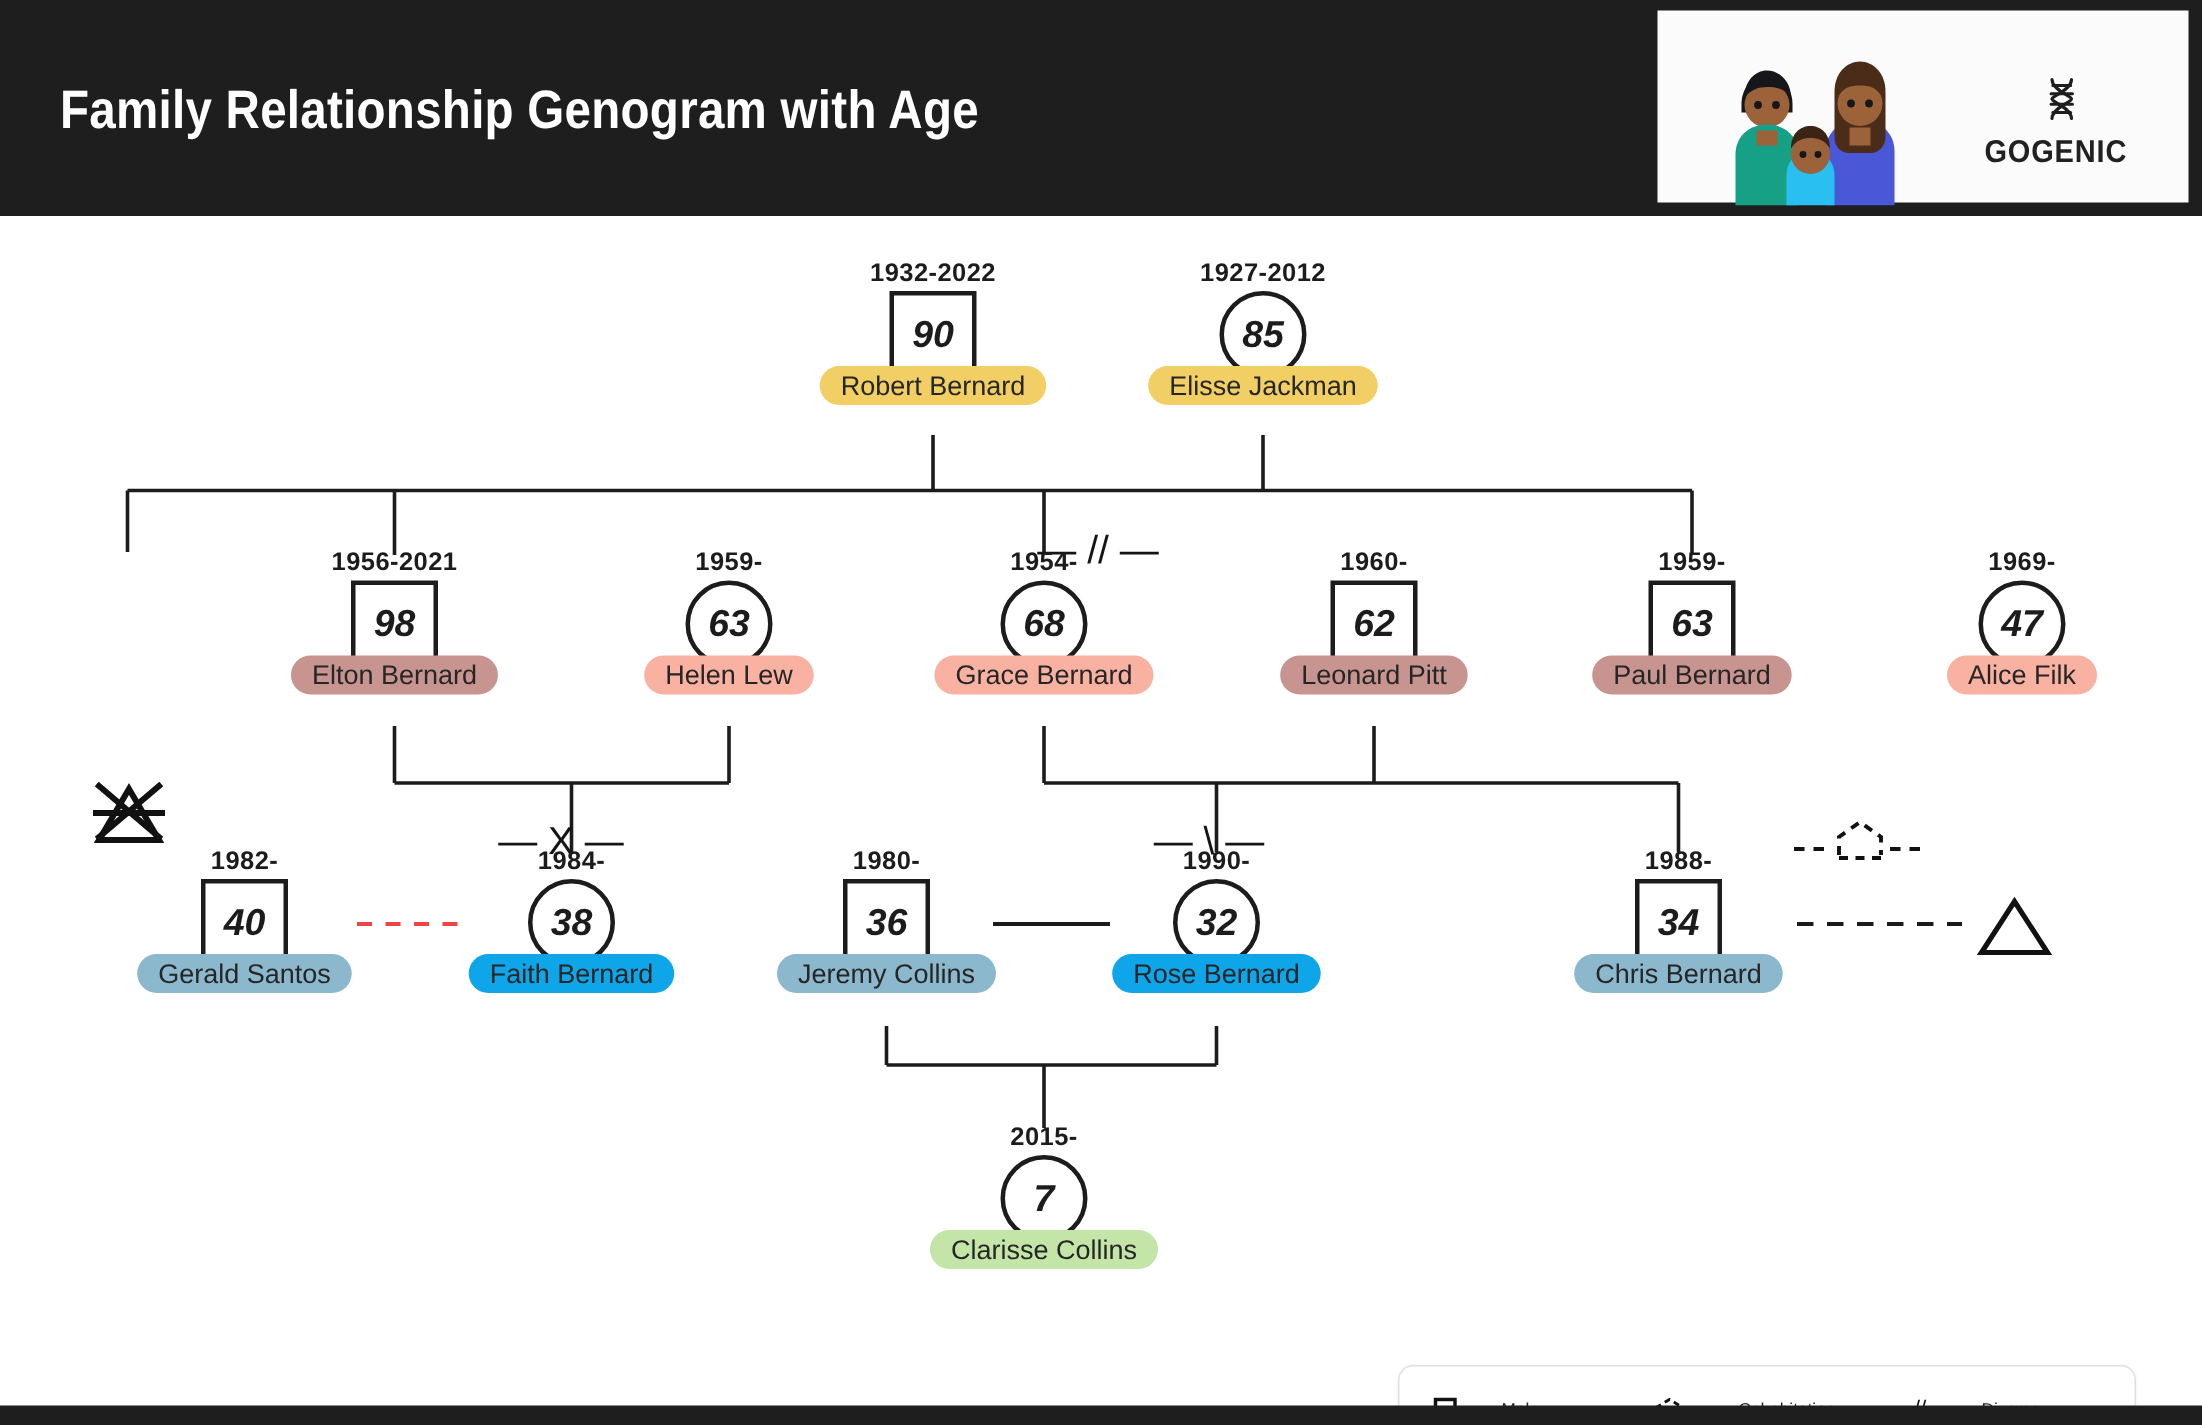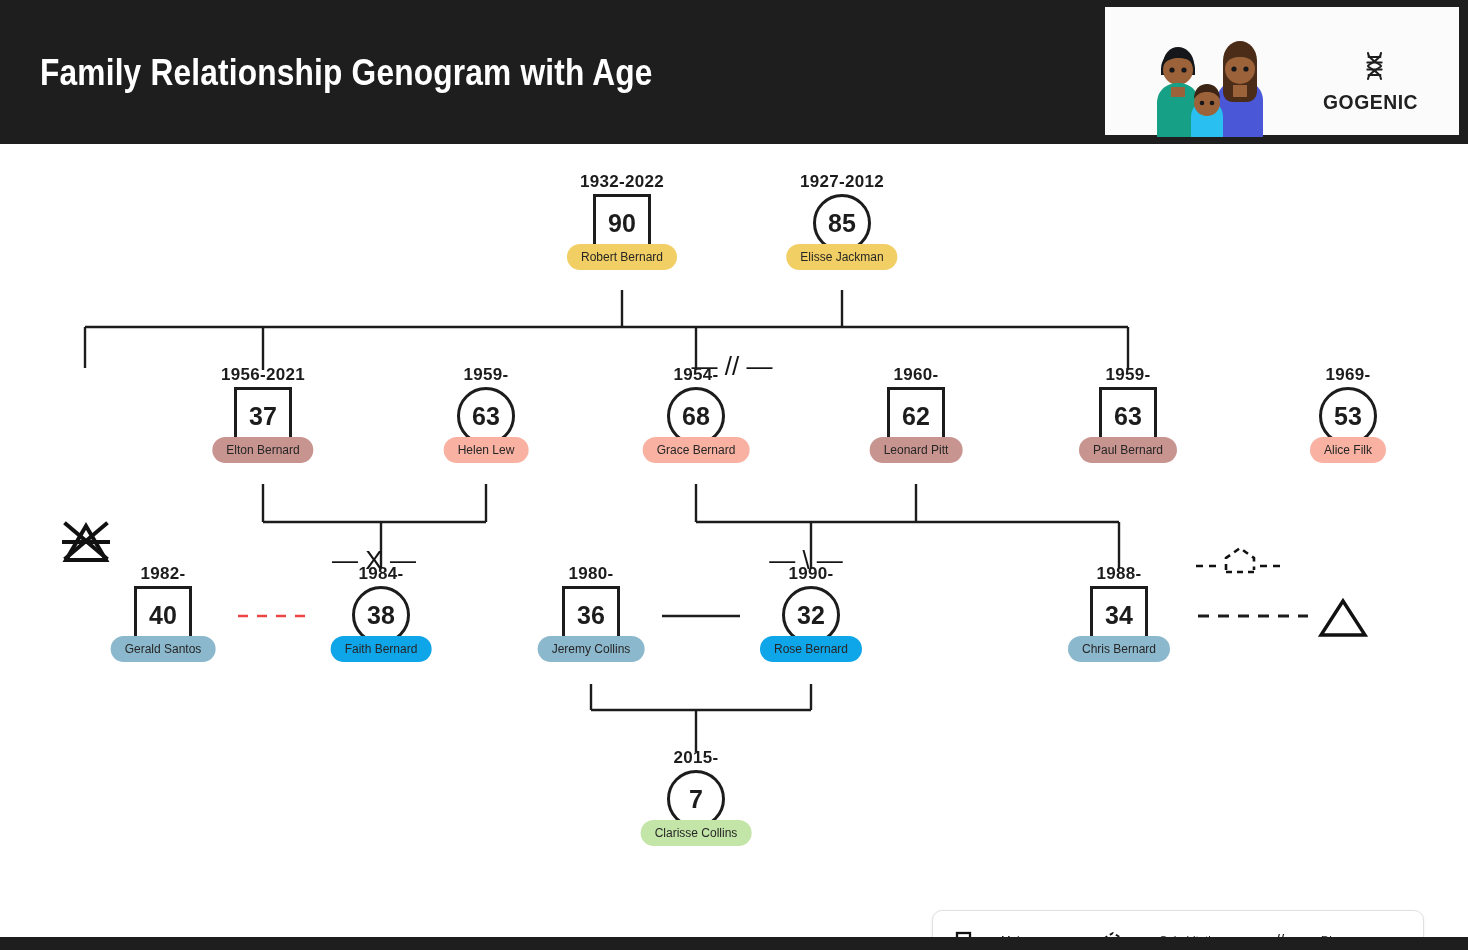--- a/index.html
+++ b/index.html
@@ -56,28 +56,28 @@
   .shape{
     position:absolute;left:50%;transform:translateX(-50%);
     top:22px;width:58px;height:58px;
     border:3px solid #1c1c1c;background:#fff;
     display:flex;align-items:center;justify-content:center;
     box-sizing:border-box;
   }
   .shape.female{border-radius:50%;text-align:right;}
   .age{
     font-family:"Liberation Sans Narrow","Liberation Sans",sans-serif;
-    font-size:25px;font-weight:700;color:#1c1c1c;
+    font-size:25px;font-weight:700;color:#1c1c1c;font-style:italic;
   }
   .namechip{
     position:absolute;left:50%;transform:translateX(-50%);
     top:72px;height:26px;border-radius:13px;
     display:flex;align-items:center;justify-content:center;
     padding:0 14px;white-space:nowrap;
-    font-size:12px;color:#262626;
+    font-size:18px;color:#262626;
   }
   .chip-yellow{background:#f2cf64;}
   .chip-rose{background:#c8948f;}
   .chip-salmon{background:#f9b1a2;}
   .chip-steel{background:#8cb8cd;}
   .chip-sky{background:#0ea5e9;}
   .chip-green{background:#c3e5a8;}
 
   
   .relglyph{position:absolute;height:40px;display:flex;align-items:center;justify-content:center;}
@@ -236,21 +236,21 @@
         <div class="person" style="left: 752px; top: 28px; width: 180px;">
           <div class="yrs">1927-2012</div>
           <div class="shape female">
             <span class="age">85</span>
           </div>
           <div class="namechip chip-yellow">Elisse Jackman</div>
         </div>
         <div class="person" style="left: 173px; top: 221px; width: 180px;">
           <div class="yrs">1956-2021</div>
           <div class="shape male">
-            <span class="age">37</span>
+            <span class="age">98</span>
           </div>
           <div class="namechip chip-rose">Elton Bernard</div>
         </div>
         <div class="person" style="left: 396px; top: 221px; width: 180px;">
           <div class="yrs">1959-</div>
           <div class="shape female">
             <span class="age">63</span>
           </div>
           <div class="namechip chip-salmon">Helen Lew</div>
         </div>
@@ -271,21 +271,21 @@
         <div class="person" style="left: 1038px; top: 221px; width: 180px;">
           <div class="yrs">1959-</div>
           <div class="shape male">
             <span class="age">63</span>
           </div>
           <div class="namechip chip-rose">Paul Bernard</div>
         </div>
         <div class="person" style="left: 1258px; top: 221px; width: 180px;">
           <div class="yrs">1969-</div>
           <div class="shape female">
-            <span class="age">53</span>
+            <span class="age">47</span>
           </div>
           <div class="namechip chip-salmon">Alice Filk</div>
         </div>
         <div class="person" style="left: 73px; top: 420px; width: 180px;">
           <div class="yrs">1982-</div>
           <div class="shape male">
             <span class="age">40</span>
           </div>
           <div class="namechip chip-steel">Gerald Santos</div>
         </div>

